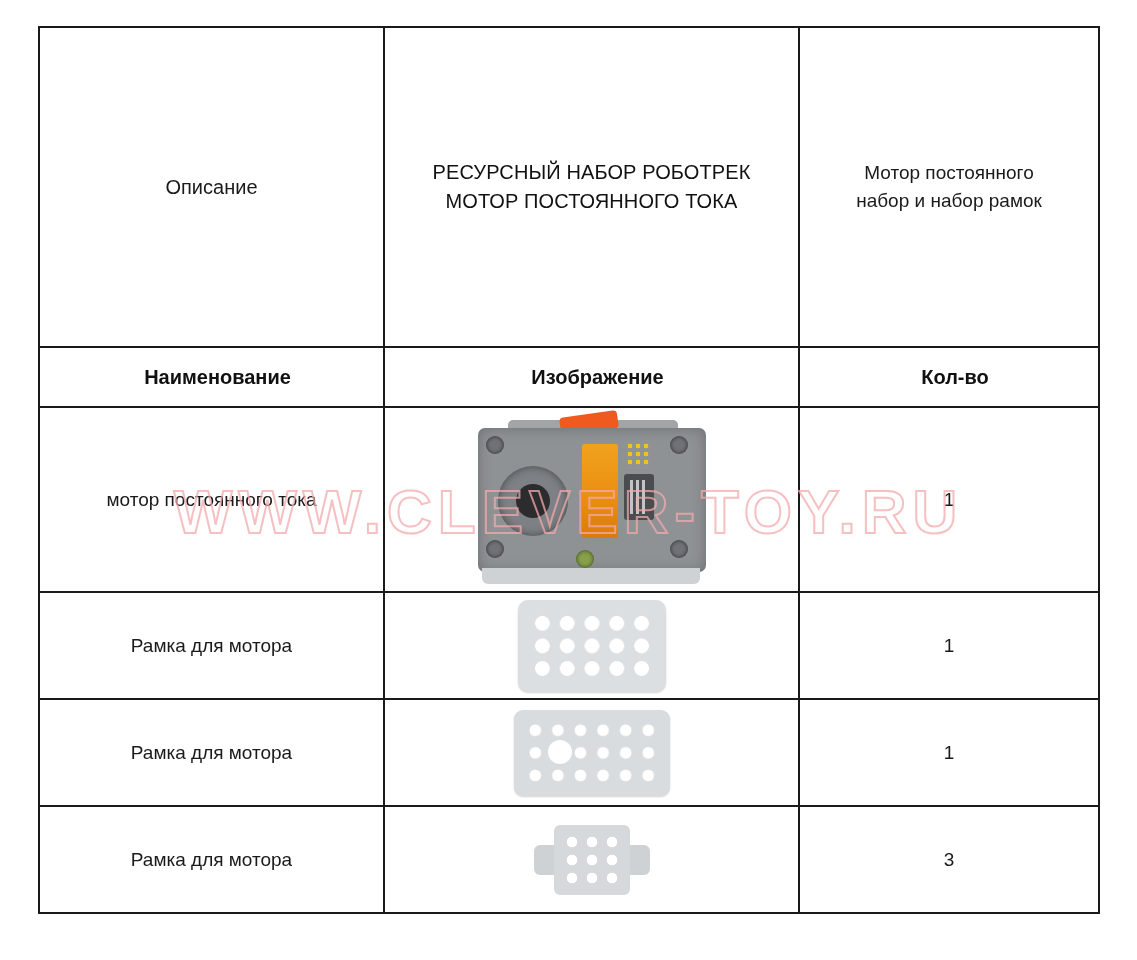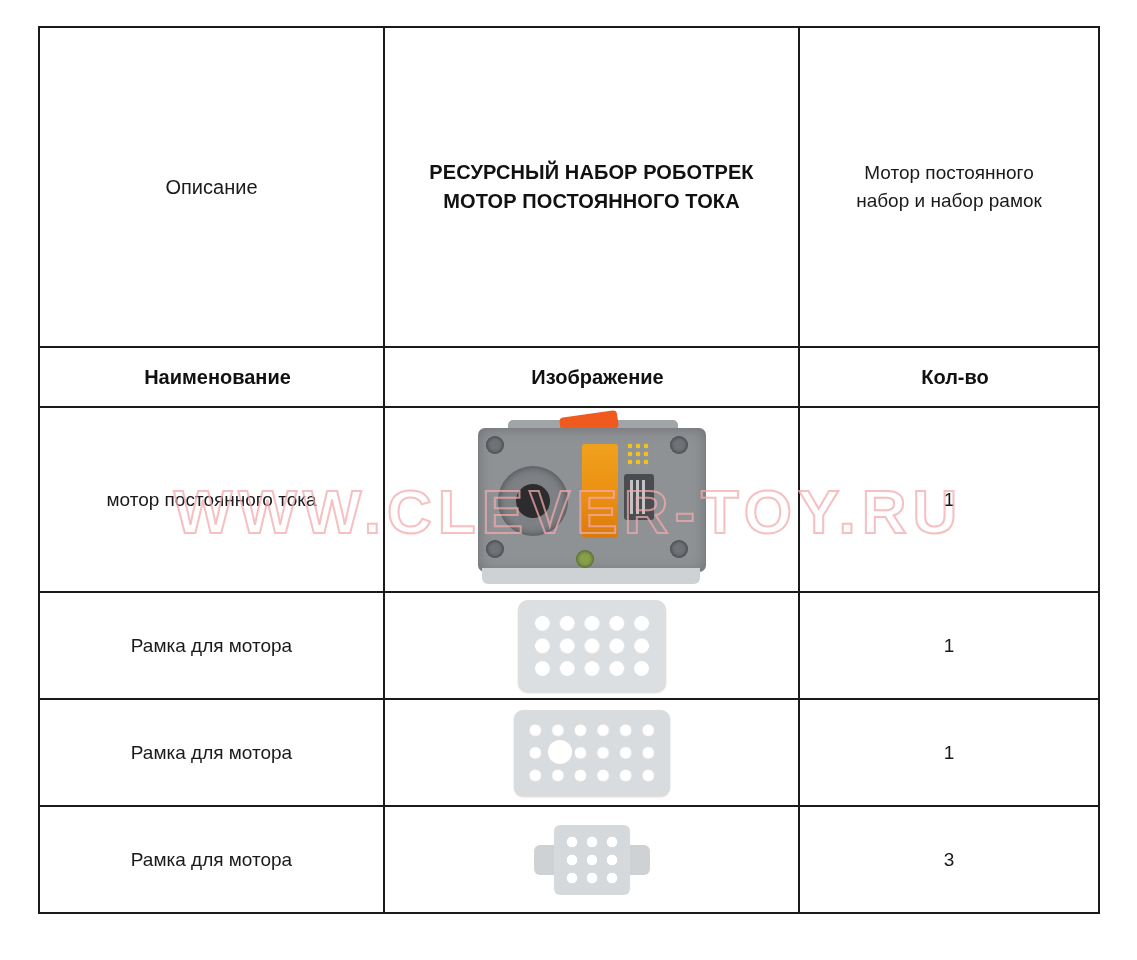--- a/index.html
+++ b/index.html
@@ -46,21 +46,21 @@
   
   .row-head td { height: 318px; }
 
   .head-desc {
     font-size: 20px;
     color: #1a1a1a;
     line-height: 1.4;
   }
   .head-title {
     font-size: 20px;
-    font-weight: bold;
+    font-weight: normal;
     color: #111111;
     line-height: 1.45;
     padding: 0 10px;
     letter-spacing: .1px;
   }
   .head-sub {
     font-size: 19px;
     color: #1a1a1a;
     line-height: 1.5;
     padding: 0 14px;

